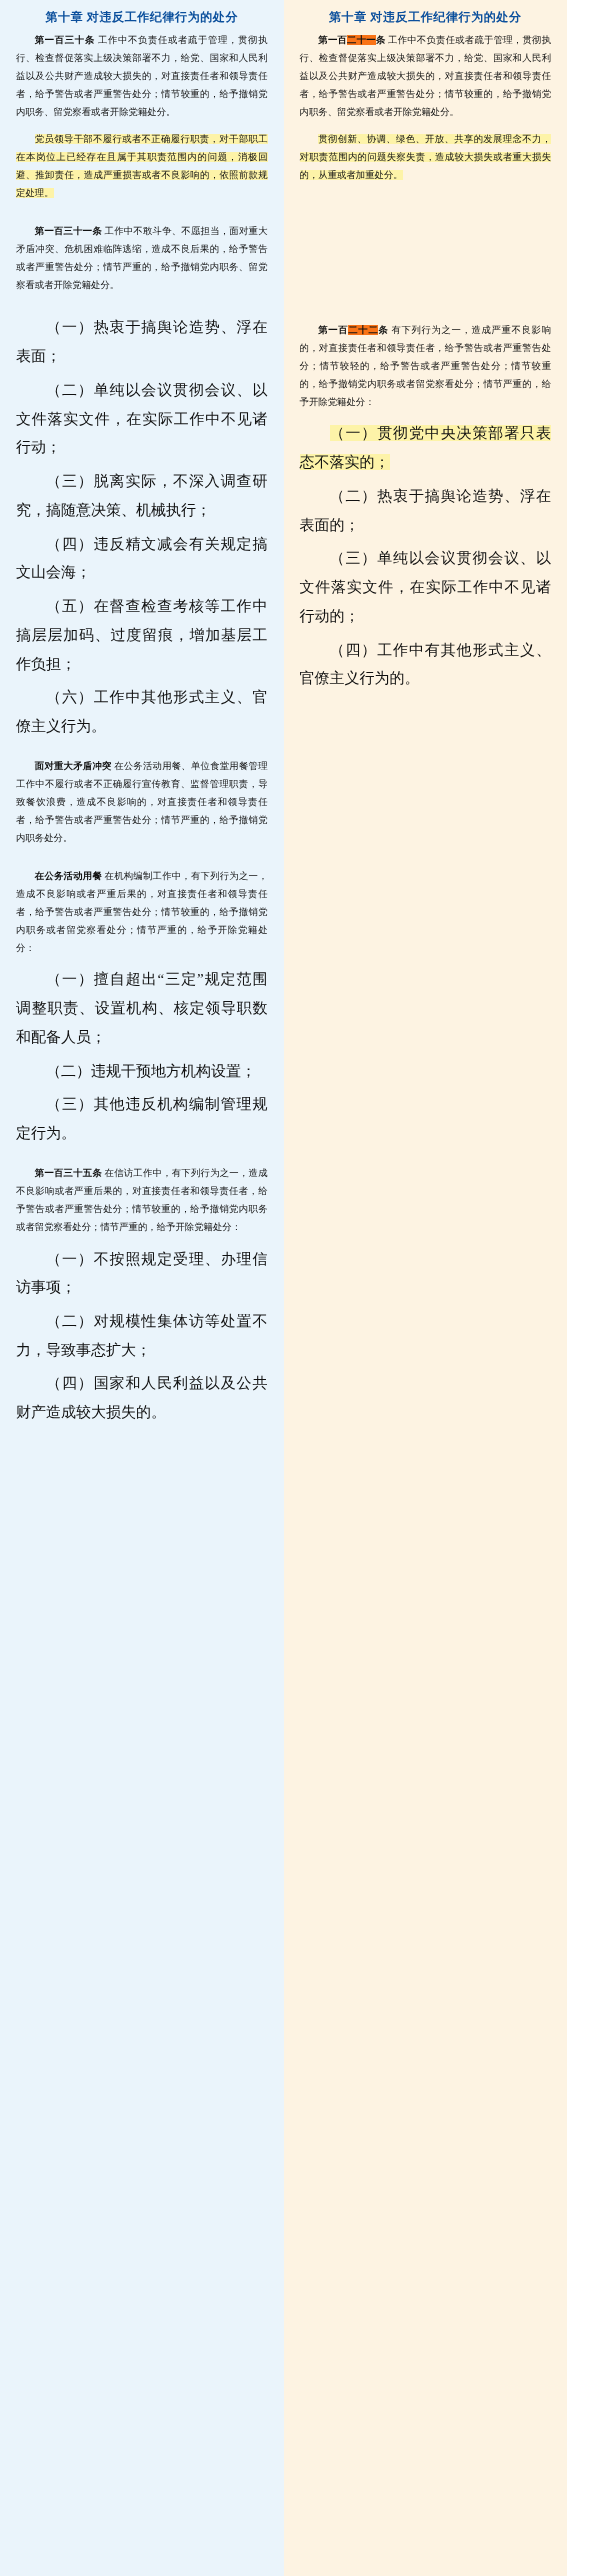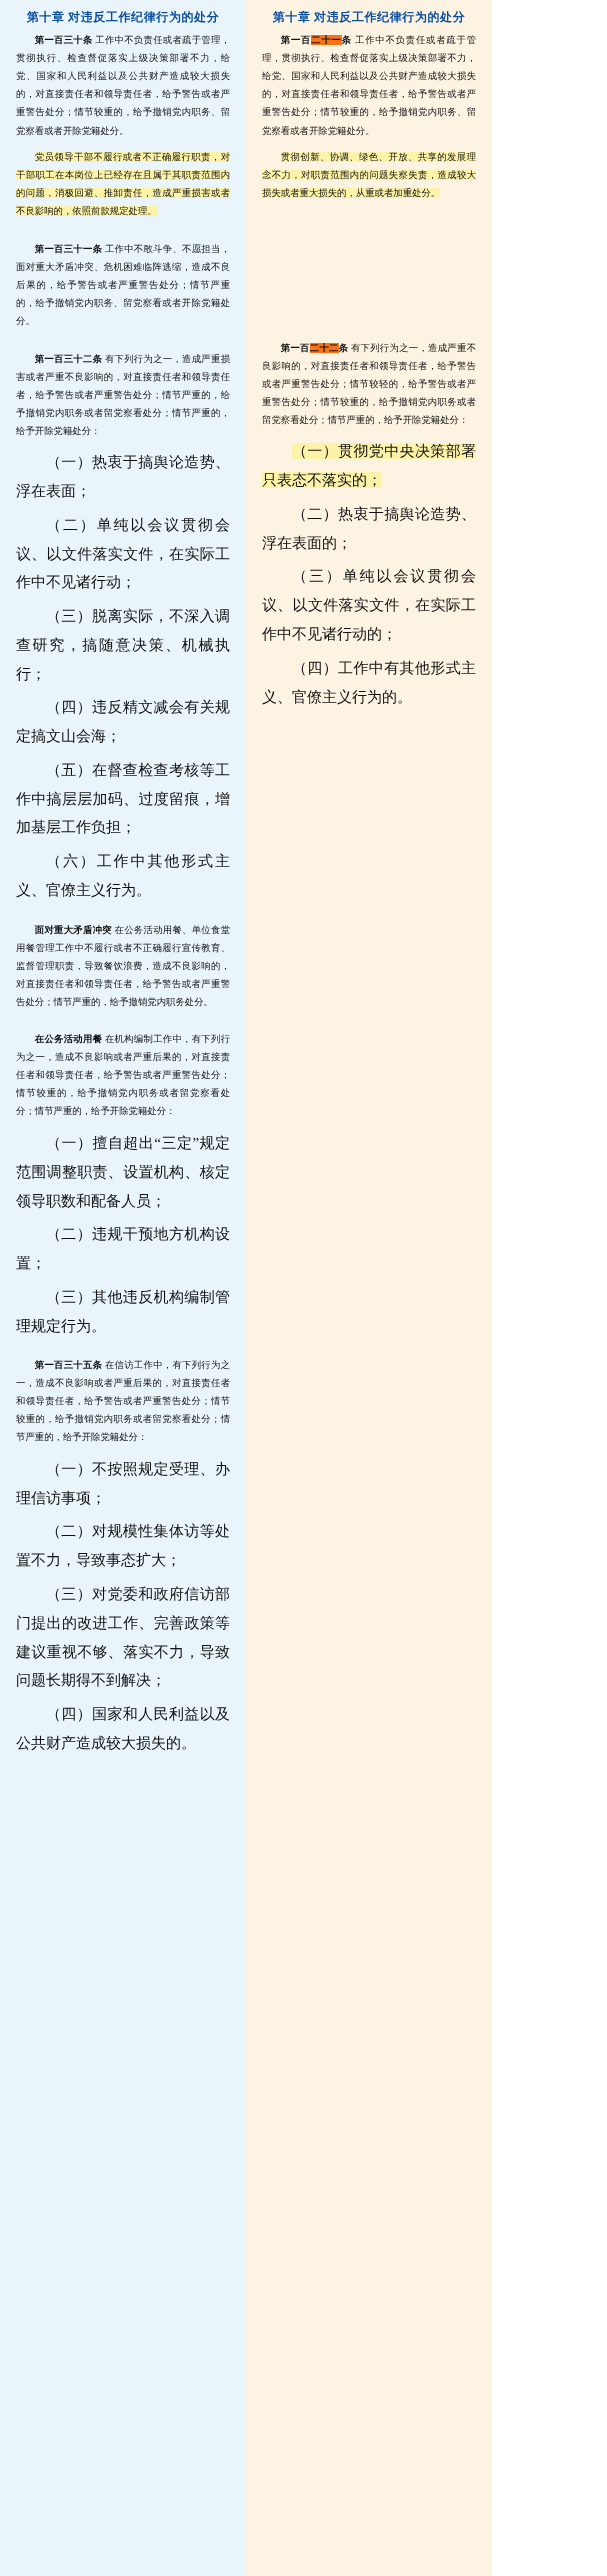--- a/index.html
+++ b/index.html
@@ -5,21 +5,21 @@
   html, body {
     margin: 0;
     padding: 0;
     background: #ffffff;
   }
   body {
     width: 607px;
     font-family: "Liberation Serif", "DejaVu Serif", serif;
   }
   .page {
-    width: 492px;
+    width: 567px;
     min-height: 2576px;
     display: flex;
     flex-direction: row;
     box-sizing: border-box;
   }
   .col {
     width: 304px;
     box-sizing: border-box;
     padding: 0 0 24px 0;
   }
@@ -93,21 +93,20 @@
       <p class="art"><span class="art-no">第一百三十条</span><span>  工作中不负责任或者疏于管理，贯彻执行、检查督促落实上级决策部署不力，给党、国家和人民利益以及公共财产造成较大损失的，对直接责任者和领导责任者，给予警告或者严重警告处分；情节较重的，给予撤销党内职务、留党察看或者开除党籍处分。</span></p>
 
       <p class="art"><span class="block-hl">党员领导干部不履行或者不正确履行职责，对干部职工在本岗位上已经存在且属于其职责范围内的问题，消极回避、推卸责任，造成严重损害或者不良影响的，依照前款规定处理。</span></p>
 
       <div class="gap"></div>
 
       <p class="art"><span class="art-no">第一百三十一条</span><span>  工作中不敢斗争、不愿担当，面对重大矛盾冲突、危机困难临阵逃缩，造成不良后果的，给予警告或者严重警告处分；情节严重的，给予撤销党内职务、留党察看或者开除党籍处分。</span></p>
 
       <div class="gap"></div>
 
-      <p class="art"><span class="art-no">第一百三十二条</span><span>  有下列行为之一，造成严重损害或者严重不良影响的，对直接责任者和领导责任者，给予警告或者严重警告处分；情节严重的，给予撤销党内职务或者留党察看处分；情节严重的，给予开除党籍处分：</span></p>
 
       <p class="sub">（一）热衷于搞舆论造势、浮在表面；</p>
       <p class="sub">（二）单纯以会议贯彻会议、以文件落实文件，在实际工作中不见诸行动；</p>
       <p class="sub">（三）脱离实际，不深入调查研究，搞随意决策、机械执行；</p>
       <p class="sub">（四）违反精文减会有关规定搞文山会海；</p>
       <p class="sub">（五）在督查检查考核等工作中搞层层加码、过度留痕，增加基层工作负担；</p>
       <p class="sub">（六）工作中其他形式主义、官僚主义行为。</p>
 
       <div class="gap"></div>
 
@@ -120,21 +119,20 @@
       <p class="sub">（一）擅自超出“三定”规定范围调整职责、设置机构、核定领导职数和配备人员；</p>
       <p class="sub">（二）违规干预地方机构设置；</p>
       <p class="sub">（三）其他违反机构编制管理规定行为。</p>
 
       <div class="gap"></div>
 
       <p class="art"><span class="art-no">第一百三十五条</span><span>  在信访工作中，有下列行为之一，造成不良影响或者严重后果的，对直接责任者和领导责任者，给予警告或者严重警告处分；情节较重的，给予撤销党内职务或者留党察看处分；情节严重的，给予开除党籍处分：</span></p>
 
       <p class="sub">（一）不按照规定受理、办理信访事项；</p>
       <p class="sub">（二）对规模性集体访等处置不力，导致事态扩大；</p>
-      <p class="sub">（三）对党委和政府信访部门提出的改进工作、完善政策等建议重视不够、落实不力，导致问题长期得不到解决；</p>
       <p class="sub">（四）国家和人民利益以及公共财产造成较大损失的。</p>
 
 
     </div>
   </div>
 
   <div class="col col-right">
     <div class="chapter-title">第十章  对违反工作纪律行为的处分</div>
     <div class="body-wrap">
 

